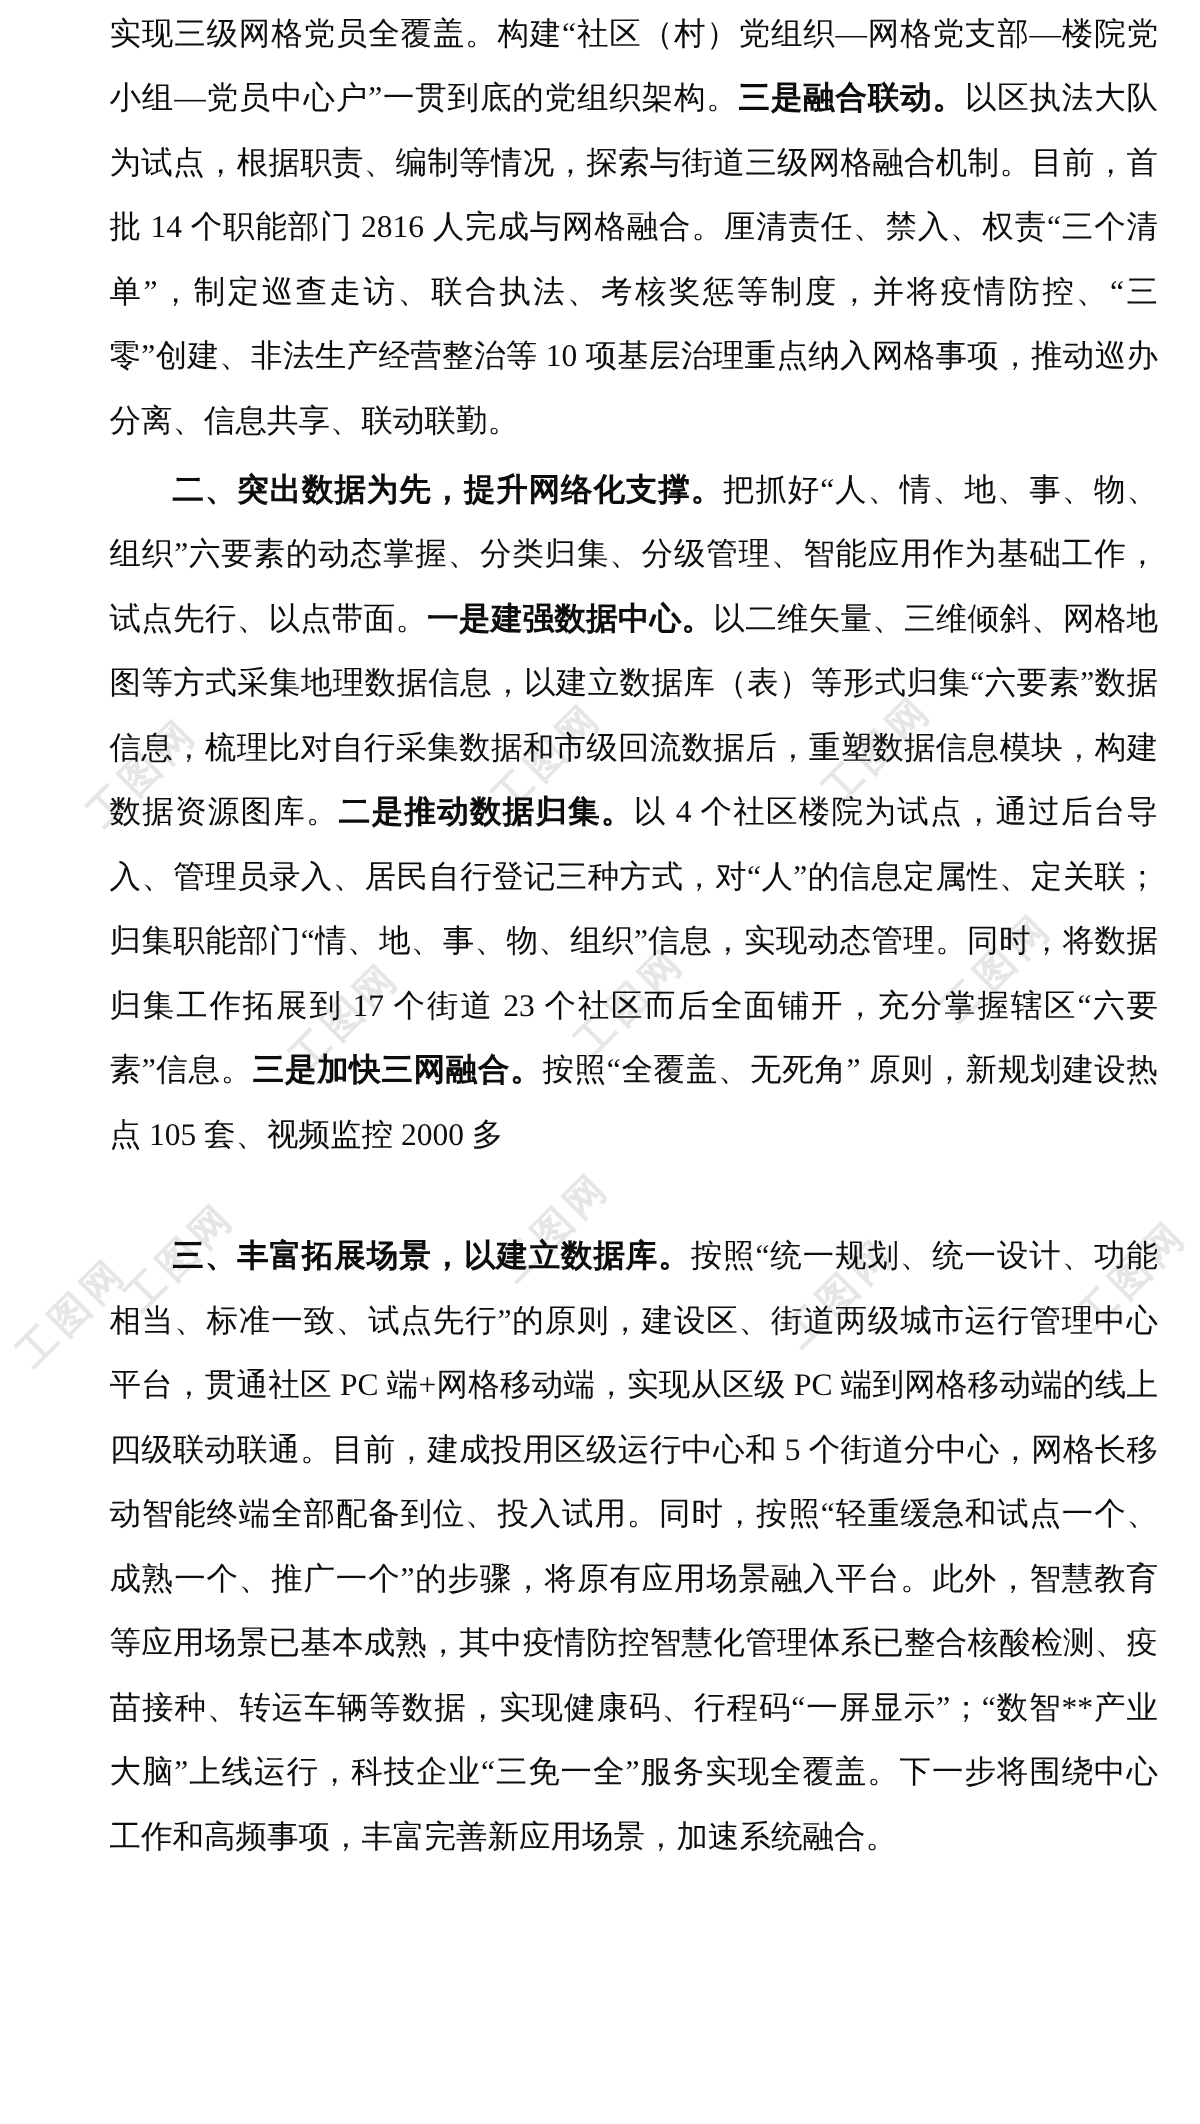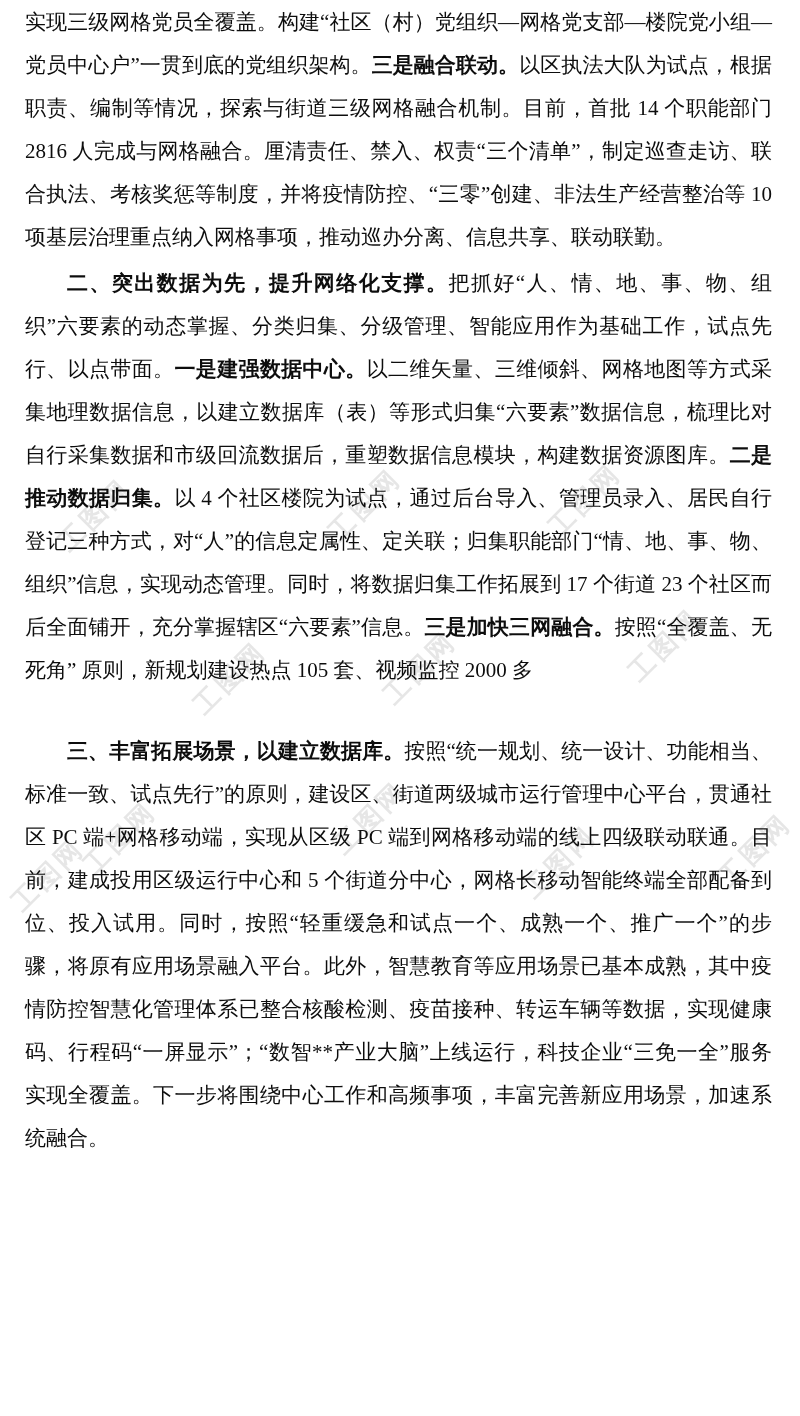--- a/index.html
+++ b/index.html
@@ -33,20 +33,21 @@
     font-weight: bold;
     letter-spacing: 4px;
     white-space: nowrap;
     user-select: none;
     font-family: "Liberation Sans", "DejaVu Sans", sans-serif;
   }
   .content {
     position: relative;
     z-index: 1;
     padding: 1px 28px 0 25px;
+    margin-left: 48px;
   }
   .content p {
     margin: 0;
     font-size: 21px;
     line-height: 43px;
     color: #0d0d0d;
     text-align: justify;
     text-justify: inter-character;
   }
   .content p.indent { text-indent: 42px; }

